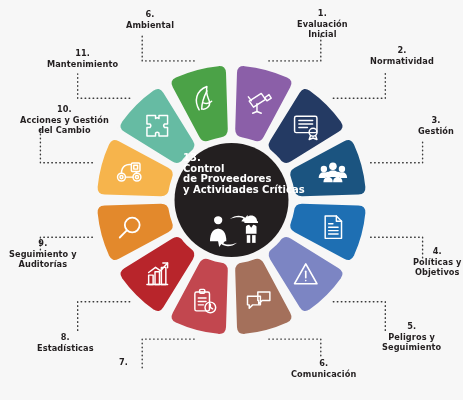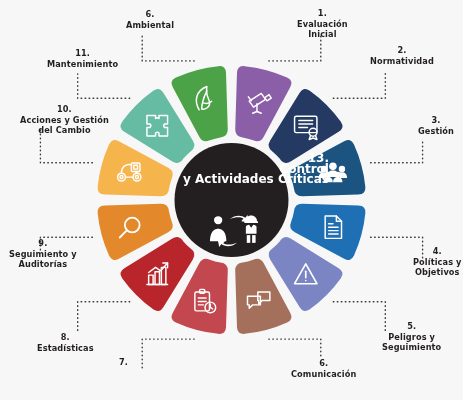--- a/index.html
+++ b/index.html
@@ -20,24 +20,24 @@
     color:#231f20;
     text-align:center;
     letter-spacing:.1px;
     white-space:nowrap;
     font-weight:600;
   }
   .lbl .num{display:block;font-weight:700;}
   .lbl .txt{display:block;font-weight:600;}
   .center-text{
     position:absolute;
-    text-align:right;
+    text-align:left;
     color:#ffffff;
     font-family:"DejaVu Sans", sans-serif;
-    font-size:12px;
+    font-size:10px;
     line-height:10.6px;
     font-weight:600;
     white-space:nowrap;
     pointer-events:none;
   }
   .center-text .cnum{display:block;}
   .center-text .cl{display:block;}
 </style>
 </head>
 <body style="background: rgb(247, 247, 247);">
@@ -261,16 +261,17 @@
         <span class="txt">Mantenimiento</span>
       </div>
       <div class="lbl" style="left: 126px; top: 9px;">
         <span class="num">6.</span>
         <span class="txt">Ambiental</span>
       </div>
     </div>
   <div id="centerLabel" class="center-text" style="color: rgb(255, 255, 255); left: 183px; top: 153px;">
       <span class="cnum">13.</span>
       <span class="cl">Control</span>
+      <span class="cl">de Proveedores</span>
       <span class="cl">y Actividades Críticas</span>
     </div>
 
 </div>
 
 </body></html>

